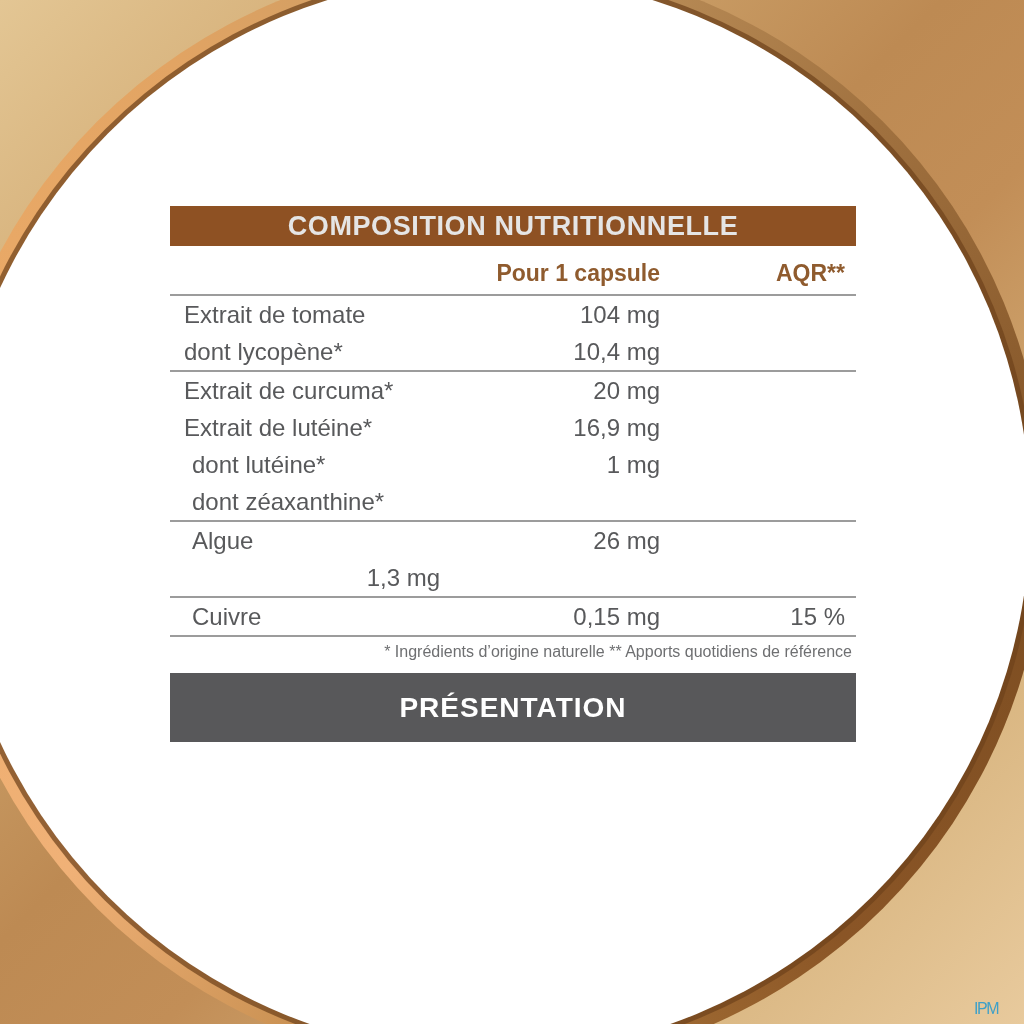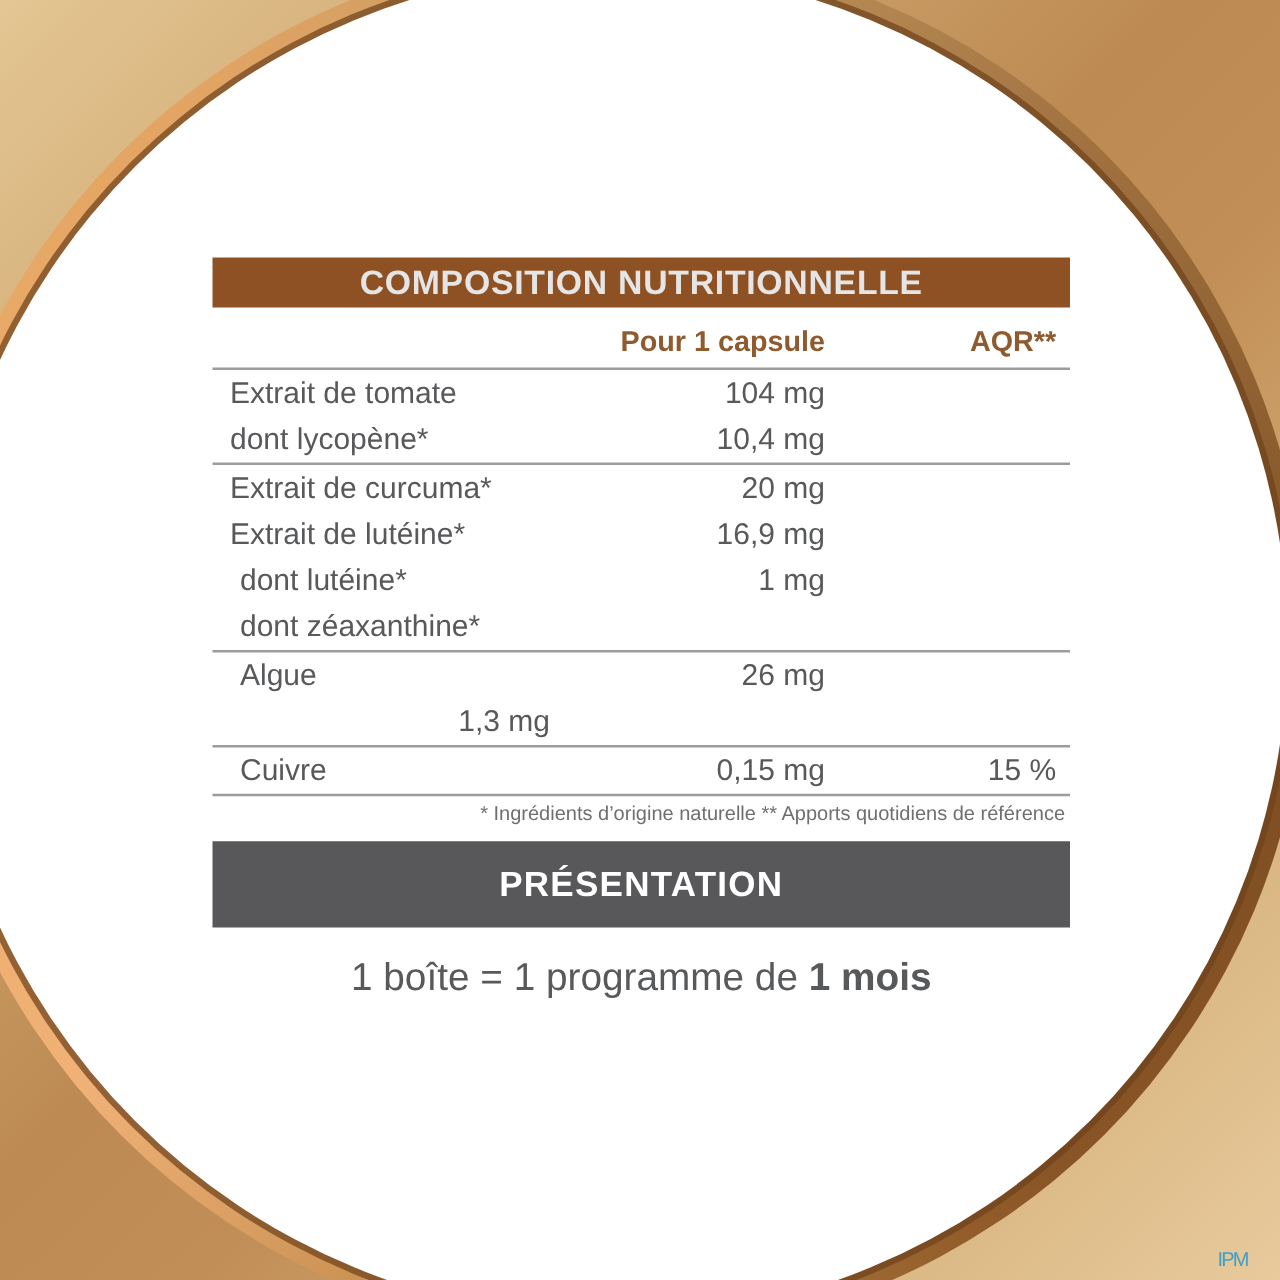--- a/index.html
+++ b/index.html
@@ -138,20 +138,17 @@
         </div>
         <div class="divider"></div>
       </div>
 
     <div class="footnote">* Ingrédients d’origine naturelle ** Apports quotidiens de référence</div>
 
     <div class="pres-bar">
       <span>PRÉSENTATION</span>
     </div>
 
-    <div class="tagline">
-      <span>1 boîte = 1 programme de </span><b>1 mois</b>
-    </div>
 
   </div>
 
   <div class="logo">IPM</div>
 </div>
 
 </body></html>

